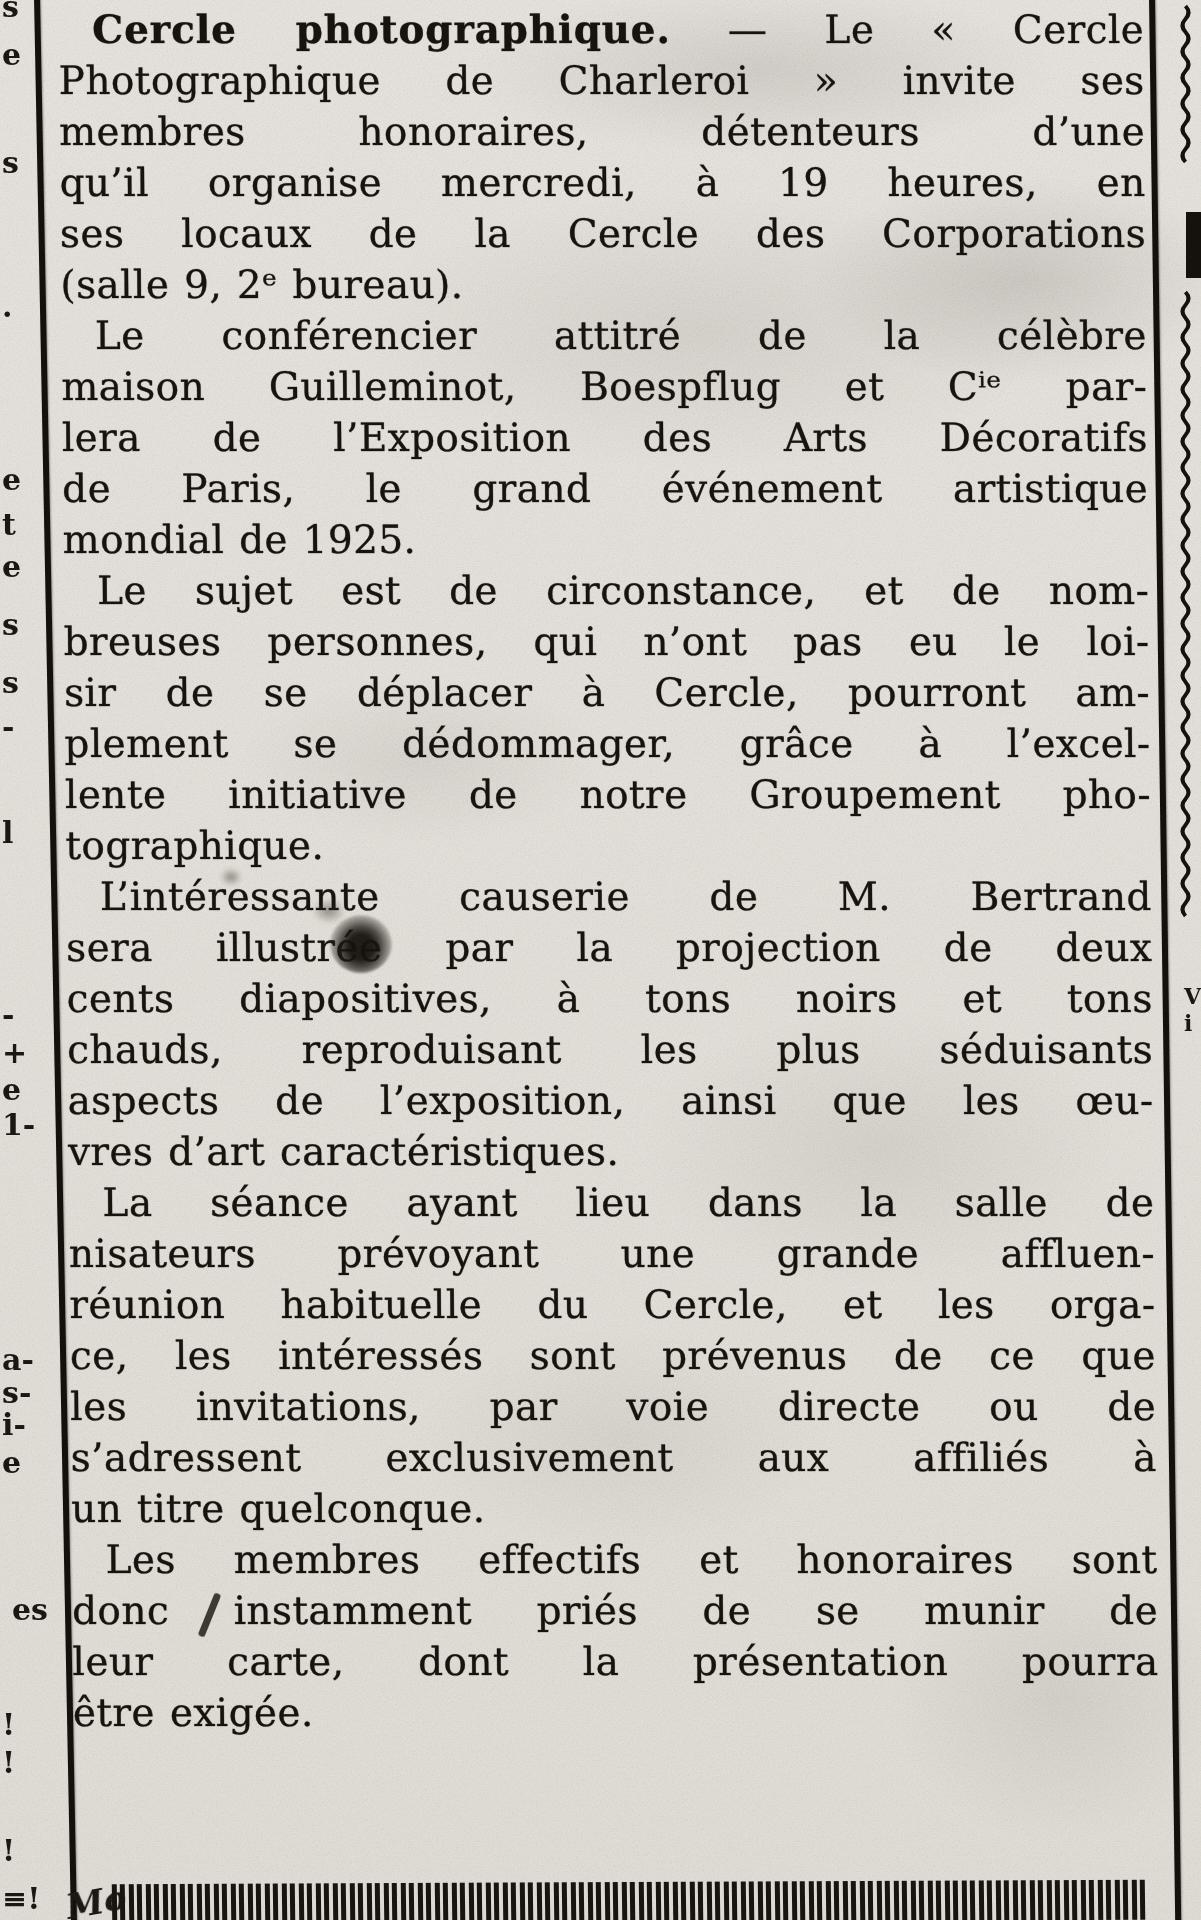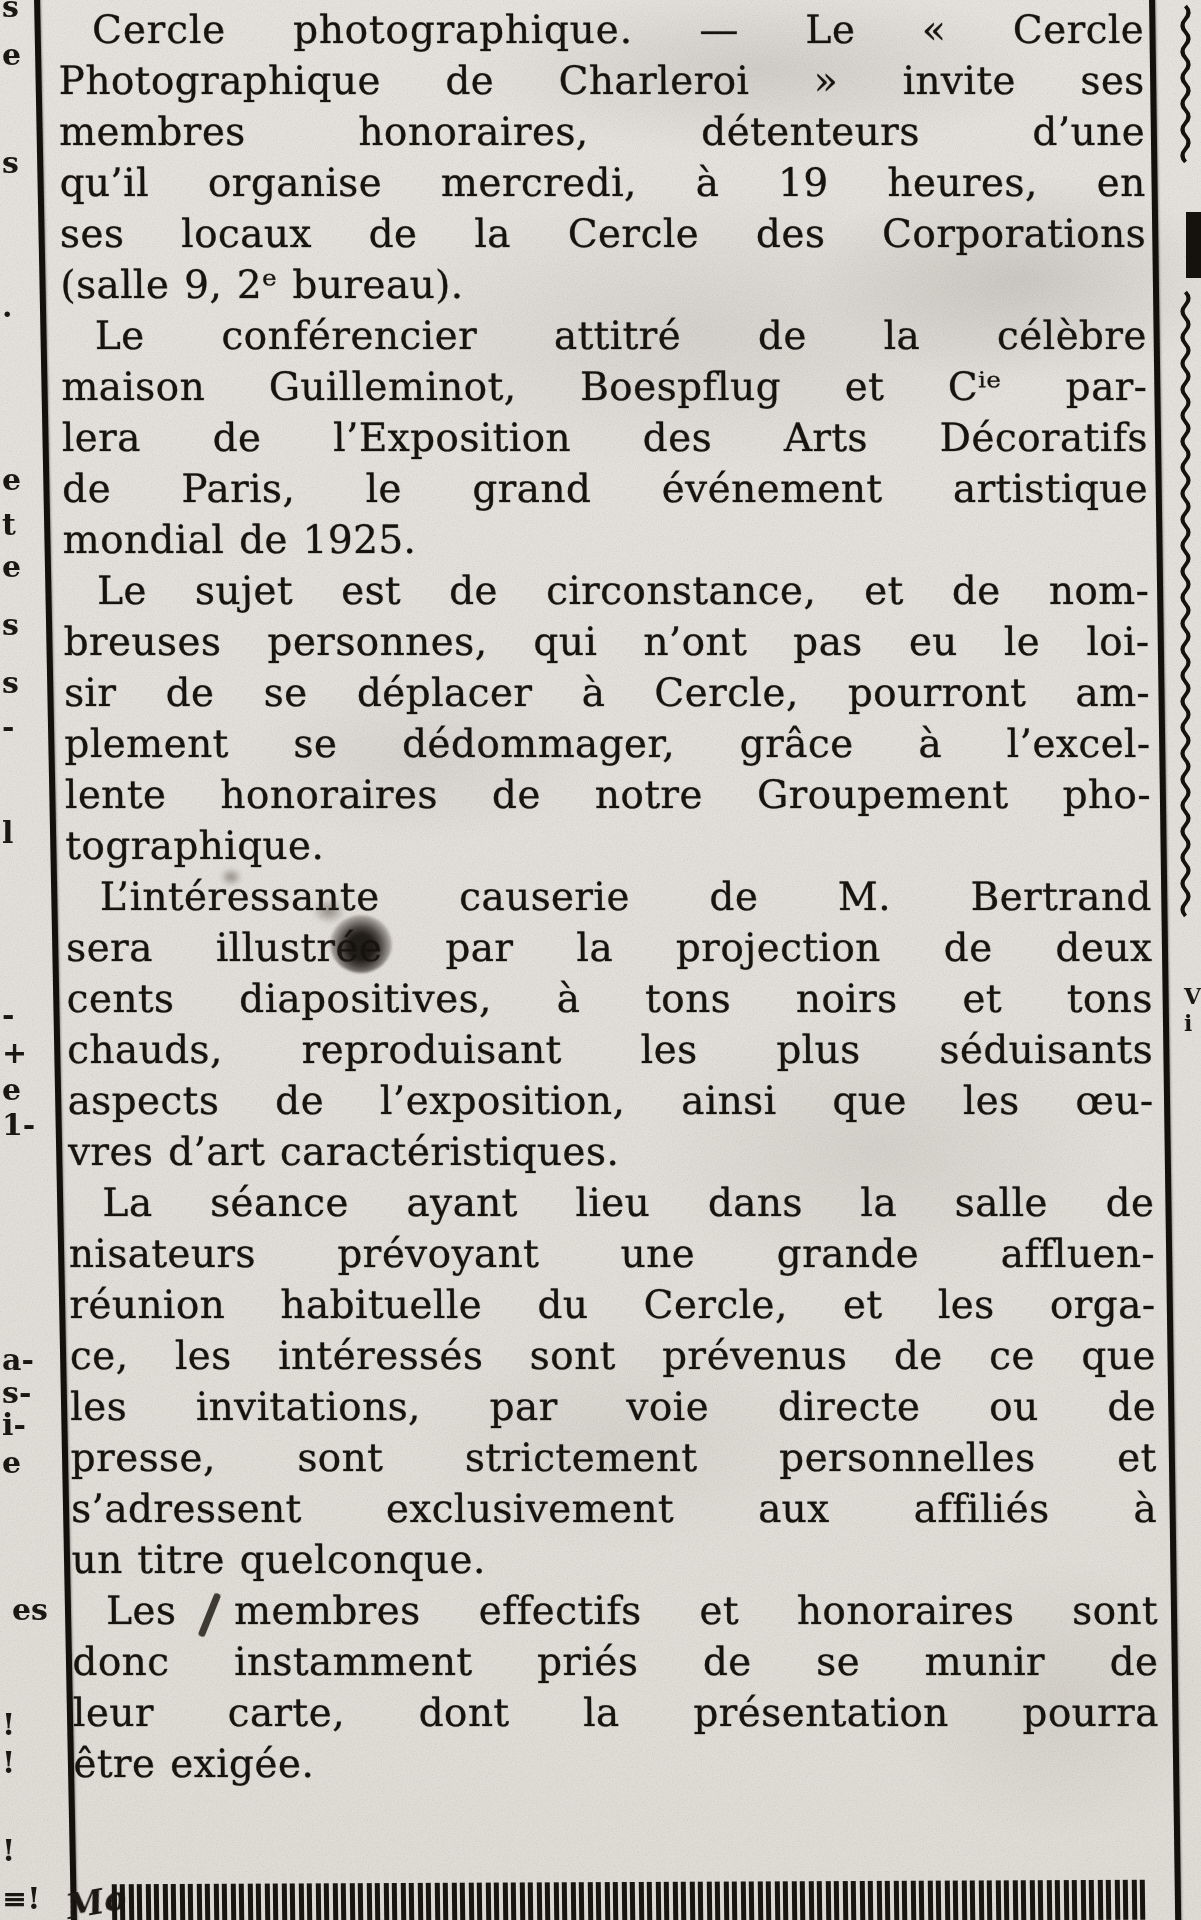--- a/index.html
+++ b/index.html
@@ -26,21 +26,21 @@
   }
   .line{
     font-size:39px;line-height:51px;height:51px;
     text-align:justify;text-align-last:justify;
     letter-spacing:.4px;word-spacing:2px;
     -webkit-text-stroke:.5px rgba(23,19,13,.50);
     text-shadow:0 0 1px rgba(23,19,13,.35);
   }
   .line.indent{padding-left:34px;}
   .line.last{text-align-last:left;}
-  .lead{font-weight:normal;letter-spacing:.8px;}
+  .lead{font-weight:bold;letter-spacing:.8px;}
   .frag{position:absolute;font-size:30px;font-weight:bold;color:#1b1712;
         line-height:1;filter:blur(.3px);z-index:2;}
   .rfrag{font-size:22px;}
   .blot{position:absolute;left:330px;top:915px;width:62px;height:58px;z-index:3;
         border-radius:50%;filter:blur(1px);
         background:radial-gradient(ellipse at 50% 55%, rgba(22,18,14,.95) 0 28%,
                    rgba(30,25,20,.75) 45%, rgba(42,35,27,.35) 65%, transparent 78%);}
   .blot-tail{position:absolute;left:312px;top:898px;width:34px;height:26px;z-index:3;
         border-radius:50%;filter:blur(2px);
         background:radial-gradient(rgba(50,43,34,.45), transparent 70%);}
@@ -103,34 +103,33 @@
       <div class="line last">(salle 9, 2ᵉ bureau).</div>
       <div class="line indent">Le conférencier attitré de la célèbre</div>
       <div class="line">maison Guilleminot, Boespflug et Cⁱᵉ par-</div>
       <div class="line">lera de l’Exposition des Arts Décoratifs</div>
       <div class="line">de Paris, le grand événement artistique</div>
       <div class="line last">mondial de 1925.</div>
       <div class="line indent">Le sujet est de circonstance, et de nom-</div>
       <div class="line">breuses personnes, qui n’ont pas eu le loi-</div>
       <div class="line">sir de se déplacer à Cercle, pourront am-</div>
       <div class="line">plement se dédommager, grâce à l’excel-</div>
-      <div class="line">lente honoraires de notre Groupement pho-</div>
+      <div class="line">lente initiative de notre Groupement pho-</div>
       <div class="line last">tographique.</div>
       <div class="line indent">L’intéressante causerie de M. Bertrand</div>
       <div class="line">sera illustrée par la projection de deux</div>
       <div class="line">cents diapositives, à tons noirs et tons</div>
       <div class="line">chauds, reproduisant les plus séduisants</div>
       <div class="line">aspects de l’exposition, ainsi que les œu-</div>
       <div class="line last">vres d’art caractéristiques.</div>
       <div class="line indent">La séance ayant lieu dans la salle de</div>
       <div class="line">nisateurs prévoyant une grande affluen-</div>
       <div class="line">réunion habituelle du Cercle, et les orga-</div>
       <div class="line">ce, les intéressés sont prévenus de ce que</div>
       <div class="line">les invitations, par voie directe ou de</div>
-      <div class="line">presse, sont strictement personnelles et</div>
       <div class="line">s’adressent exclusivement aux affiliés à</div>
       <div class="line last">un titre quelconque.</div>
       <div class="line indent">Les membres effectifs et honoraires sont</div>
       <div class="line">donc instamment priés de se munir de</div>
       <div class="line">leur carte, dont la présentation pourra</div>
       <div class="line last">être exigée.</div>
     </div>
 
   <div class="blot-tail"></div>
   <div class="blot"></div>

